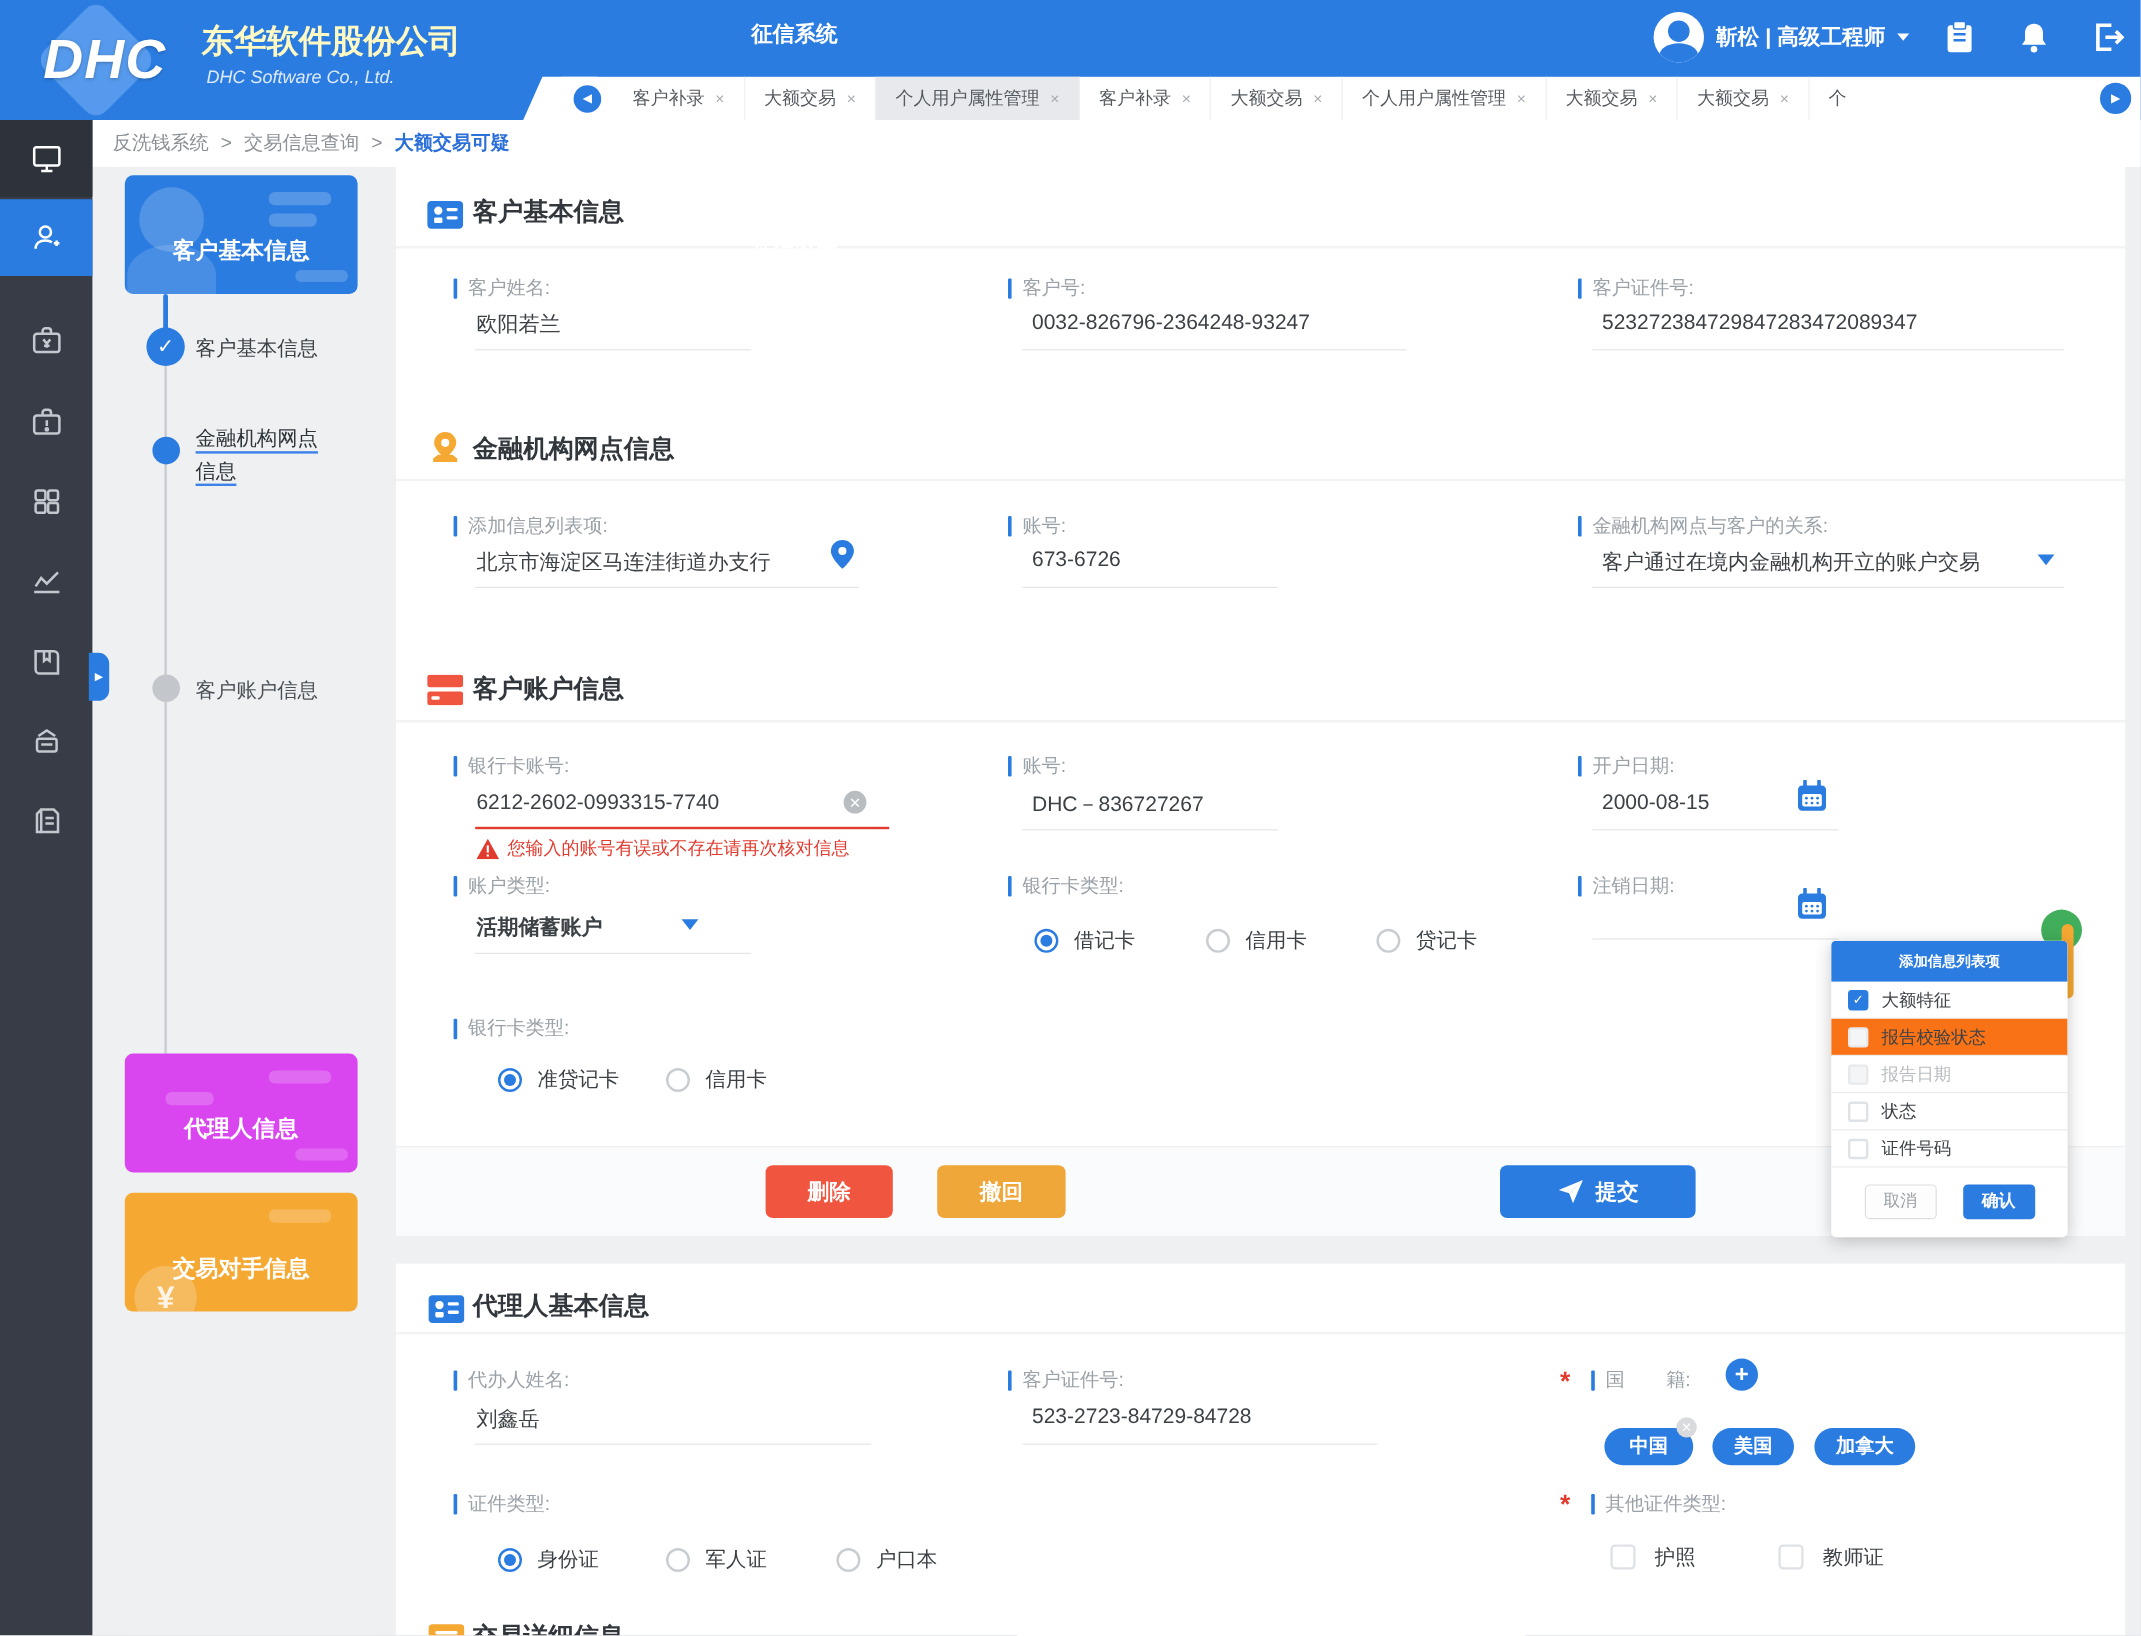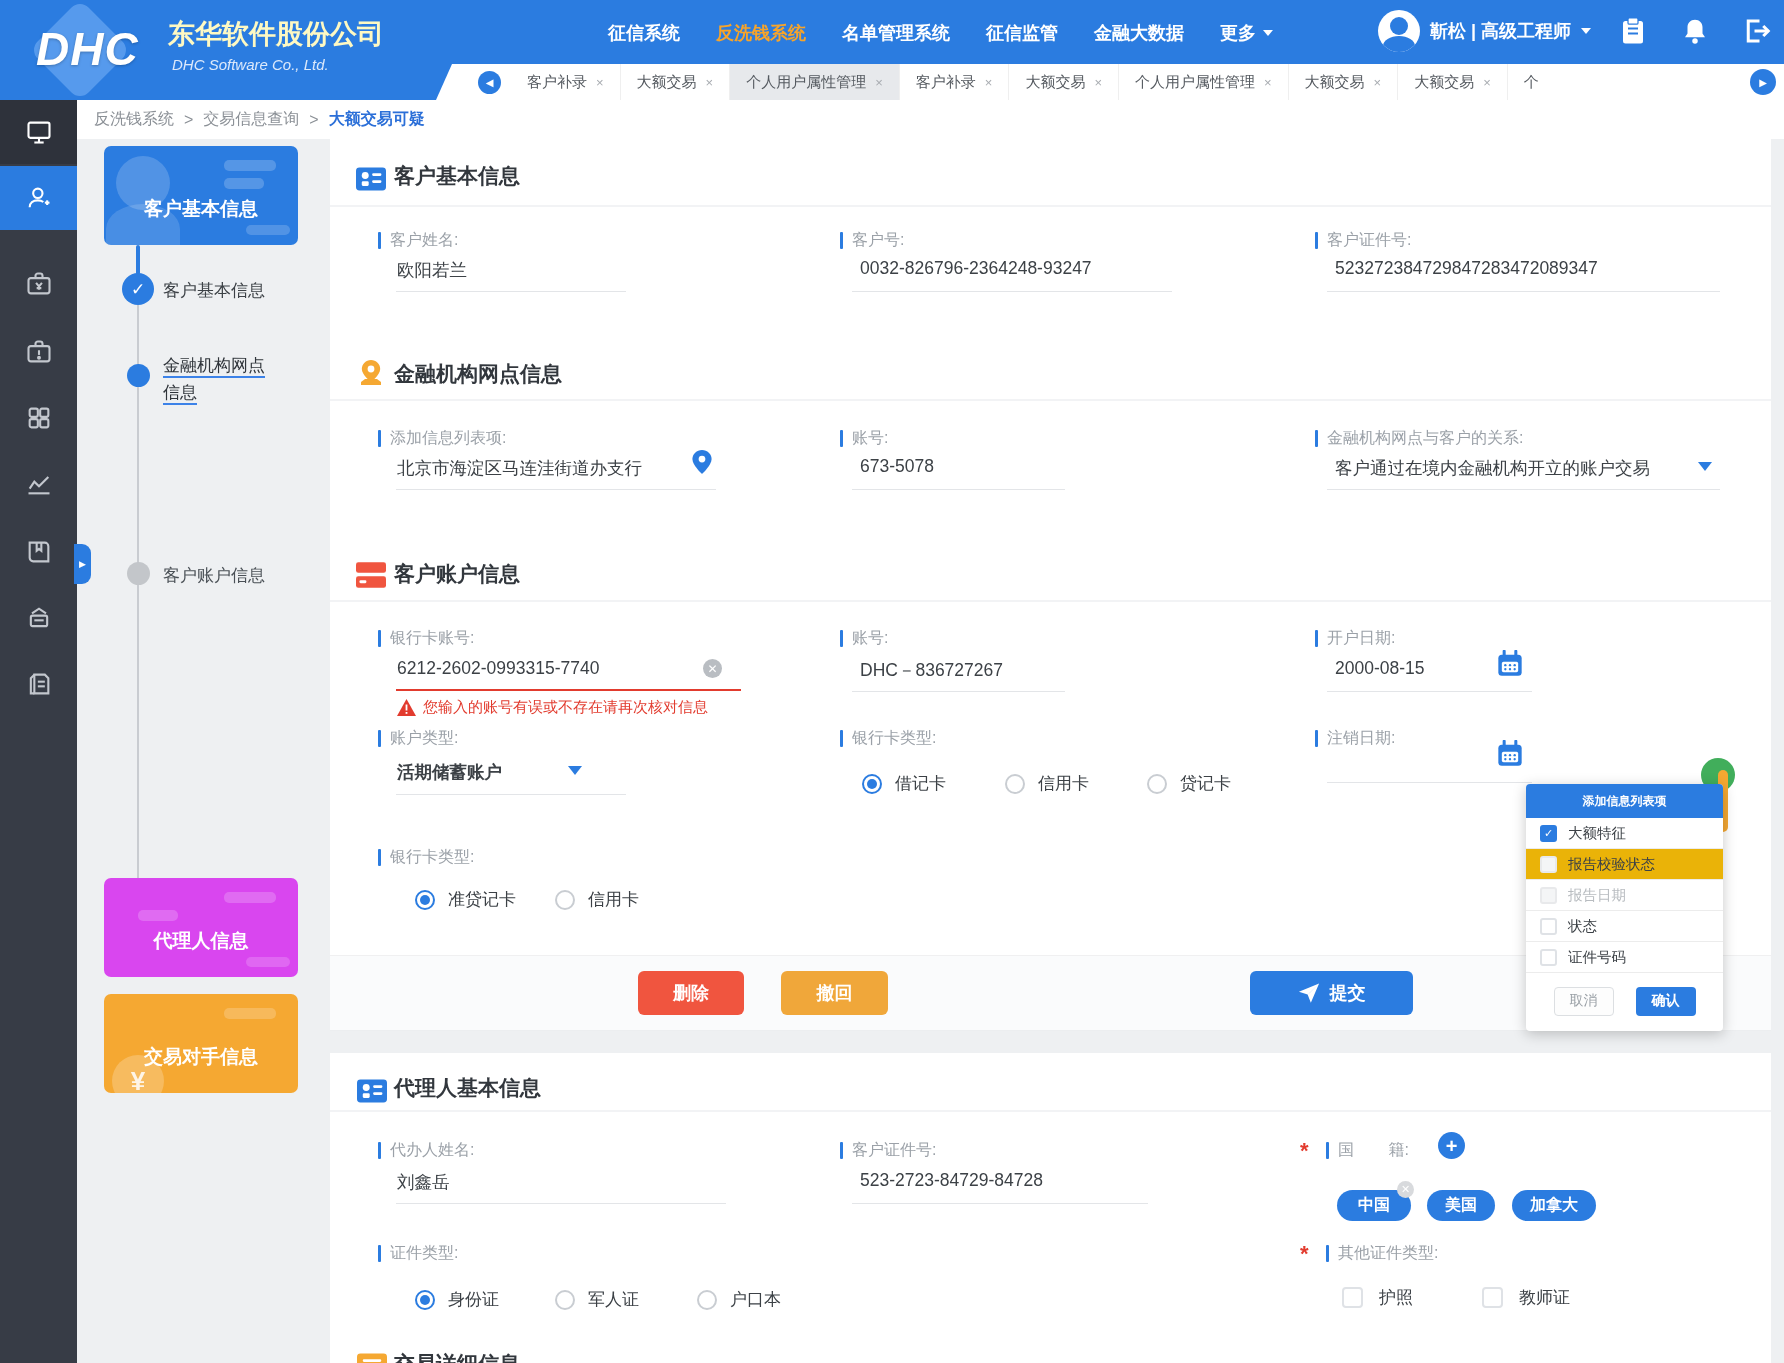--- a/index.html
+++ b/index.html
@@ -9,21 +9,21 @@
   .abs{position:absolute;}
 
   
   .hdr{position:absolute;left:0;top:0;width:1784px;height:100px;background:#2b7ce0;z-index:20;}
   .diamond{position:absolute;left:44px;top:14px;width:72px;height:72px;background:#5ea0ef;
     transform:rotate(45deg);border-radius:12px;opacity:.85;}
   .logo-abbr{position:absolute;left:36px;top:22px;font-size:46px;font-weight:bold;font-style:italic;
     color:#fff;letter-spacing:1px;text-shadow:0 1px 3px rgba(0,0,0,.25);}
   .company{position:absolute;left:168px;top:16px;font-size:27px;font-weight:bold;color:#fef9c3;}
   .company-en{position:absolute;left:172px;top:56px;font-size:15px;font-style:italic;color:#dce9fb;}
-  .topnav{position:absolute;left:608px;top:16px;height:34px;display:flex;align-items:center;gap:36px;}
+  .topnav{position:absolute;left:608px;top:16px;height:34px;display:flex;align-items:center;gap:36px;flex-direction:column;}
   .topnav .nav-item{font-size:18px;font-weight:bold;color:#fff;white-space:nowrap;display:flex;align-items:center;gap:7px;}
   .topnav .nav-item.active{color:#f7a42a;}
   .caret-down{width:0;height:0;border-left:5px solid transparent;border-right:5px solid transparent;border-top:6px solid #fff;display:inline-block;}
   .userbox{position:absolute;left:1378px;top:10px;display:flex;align-items:center;gap:10px;color:#fff;}
   .avatar{width:42px;height:42px;border-radius:50%;border:0;background:#fff;position:relative;overflow:hidden;}
   .avatar::before{content:"";position:absolute;left:12px;top:7px;width:18px;height:18px;border-radius:50%;background:#2b7ce0;}
   .avatar::after{content:"";position:absolute;left:5px;top:26px;width:32px;height:20px;border-radius:50% 50% 0 0;background:#2b7ce0;}
   .username{font-size:18px;font-weight:bold;color:#fff;white-space:nowrap;}
   .hico{position:absolute;top:16px;width:30px;height:30px;}
 
@@ -118,21 +118,21 @@
   .btn.red{background:#f0553f;}
   .btn.orange{background:#f0a73a;}
   .btn.blue{background:#2b7ce0;}
 
   
   .popup{position:absolute;left:1526px;top:784px;width:197px;height:247px;background:#fff;border-radius:4px;
     box-shadow:0 3px 14px rgba(0,0,0,.22);z-index:60;overflow:hidden;}
   .popup-h{height:34px;background:#2b7ce0;color:#fff;font-size:12px;font-weight:bold;
     display:flex;align-items:center;justify-content:center;}
   .prow{height:31px;display:flex;align-items:center;gap:11px;padding:0 14px;border-bottom:1px solid #ececec;font-size:14.5px;color:#3c4146;}
-  .prow.hover{background:#eab308;}
+  .prow.hover{background:#f97316;}
   .prow.dis{color:#b8bcc0;}
   .pcbx{width:17px;height:17px;border:2px solid #dfe2e6;border-radius:3px;background:#fff;flex:0 0 auto;}
   .pcbx.on{background:#2b7ce0;border-color:#2b7ce0;color:#fff;font-size:11px;font-weight:bold;
     display:flex;align-items:center;justify-content:center;}
   .pcbx.dis{border-color:#e8e9eb;background:#f4f5f6;}
   .pfoot{display:flex;gap:22px;justify-content:center;align-items:center;height:56px;}
   .pbtn{width:60px;height:29px;border-radius:4px;font-size:14px;display:flex;align-items:center;justify-content:center;}
   .pbtn.ghost{background:#fdfdfd;border:1px solid #dcdfe2;color:#9aa0a6;}
   .pbtn.solid{background:#2b7ce0;color:#fff;font-weight:bold;}
   .deco-green{position:absolute;left:1701px;top:758px;width:34px;height:34px;border-radius:50%;background:#41ae5b;z-index:40;}
@@ -395,21 +395,21 @@
   <div class="fvalue" style="left:397px;top:456px">北京市海淀区马连洼街道办支行</div>
   <svg class="abs" style="left:692px;top:450px" width="20" height="24" viewBox="0 0 16 20">
     <path d="M8 0C3.6 0 0 3.4 0 7.6 0 13 8 20 8 20s8-7 8-12.4C16 3.4 12.4 0 8 0z" fill="#2b7ce0"></path>
       <circle cx="8" cy="7.6" r="2.8" fill="#fff"></circle>
   </svg>
   <div class="uline" style="left:396px;top:489px;width:320px"></div>
 
   <div class="flabel" style="left:840px;top:428px">
       <span>账号:</span>
     </div>
-  <div class="fvalue" style="left:860px;top:456px">673-5078</div>
+  <div class="fvalue" style="left:860px;top:456px">673-6726</div>
   <div class="uline" style="left:852px;top:489px;width:213px"></div>
 
   <div class="flabel" style="left:1315px;top:428px">
       <span>金融机构网点与客户的关系:</span>
     </div>
   <div class="fvalue" style="left:1335px;top:456px">客户通过在境内金融机构开立的账户交易</div>
   <div class="vcaret" style="left:1698px;top:462px"></div>
   <div class="uline" style="left:1327px;top:489px;width:393px"></div>
 
   <svg class="sico" style="left:356px;top:562px" viewBox="0 0 26 22">

